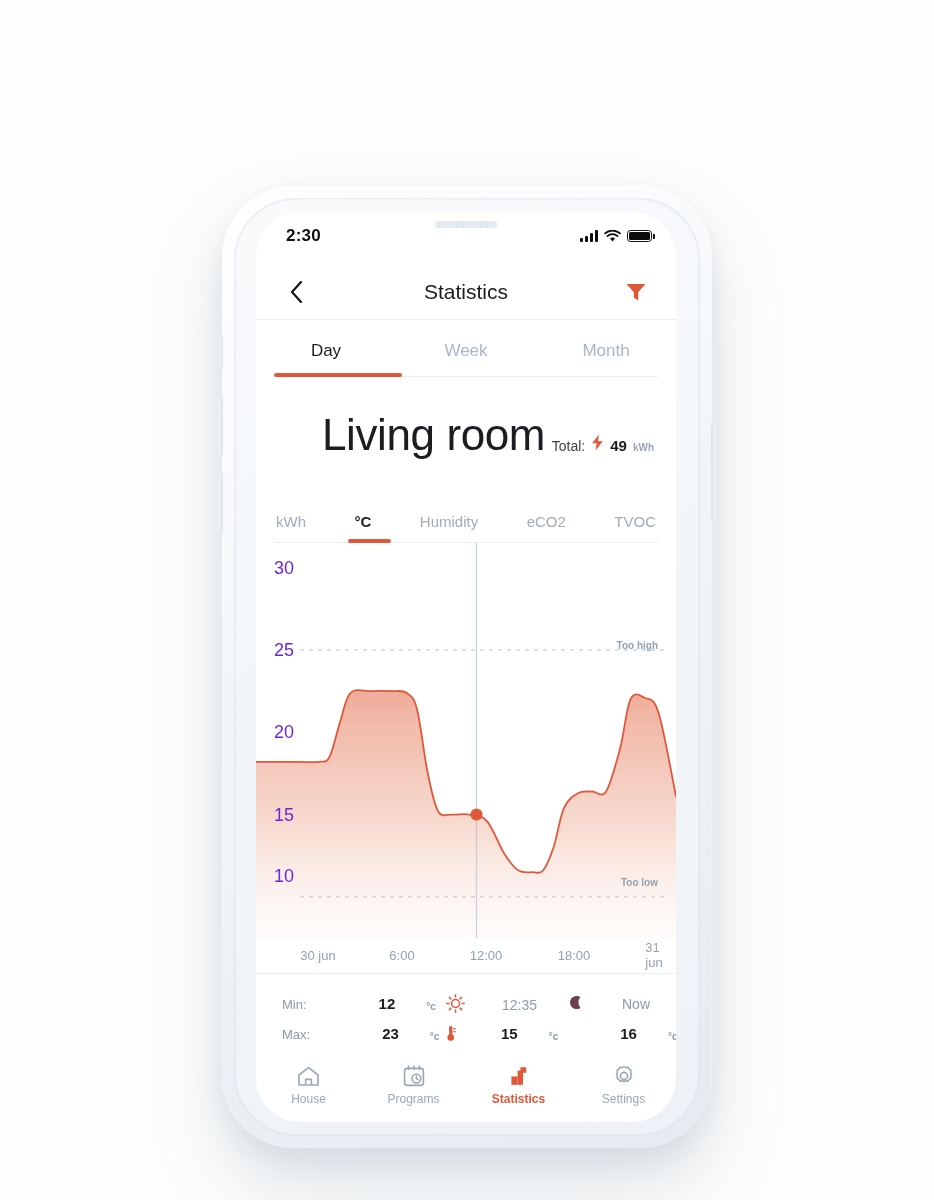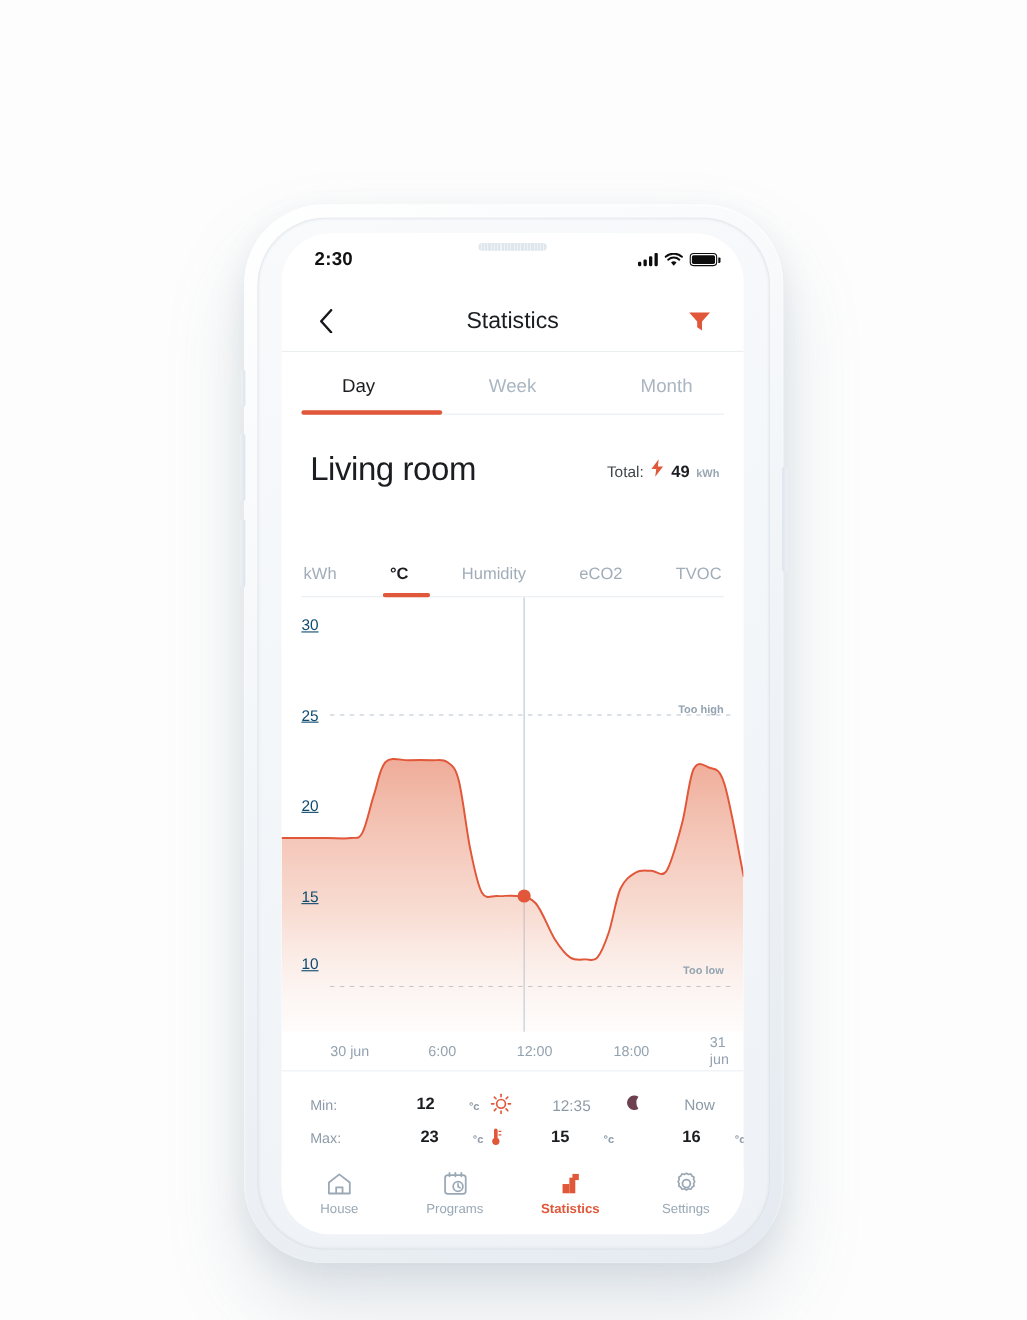--- a/index.html
+++ b/index.html
@@ -102,44 +102,43 @@
   .ptab.active { color: #1b1d20; }
   .ptabs-rule { position:absolute; top:164px; left:18px; right:18px; height:1px; background:#e9edf1; }
   .ptab-underline { position:absolute; top:161px; left:18px; width:128px; height:3.5px;
                     background:#e1573a; border-radius:2px; }
 
   
   .title-row {
     position: absolute; top: 198px; left: 26px; right: 22px;
     display: flex; align-items: flex-end; justify-content: space-between;
   }
-  .room-title { font-size: 30px; color: #1b1d20; font-weight: 400; letter-spacing: -.4px; }
+  .room-title { font-size: 44px; color: #1b1d20; font-weight: 400; letter-spacing: -.4px; margin-left: 40px; }
   .total-box { display:flex; align-items:baseline; gap:6px; padding-bottom: 6px; }
   .total-label { font-size: 14px; color: #41454a; }
   .total-val { font-size: 15px; font-weight: 700; color: #1b1d20; }
   .total-unit { font-size: 10px; color: #9aa7b3; font-weight: 700; }
 
   
   .metric-tabs {
     position: absolute; top: 288px; left: 18px; right: 18px; height: 42px;
     display: flex; align-items: center; justify-content: space-between;
   }
   .mtab { font-size: 15px; color: #a0adb9; cursor: pointer; padding: 0 2px; position: relative; }
   .mtab.active { color: #1b1d20; font-weight: 600; }
   .metric-rule { position:absolute; top:330px; left:18px; right:18px; height:1px; background:#eaeef1; }
   .mtab-underline { position:absolute; top:327px; left:92px; width:43px; height:3.5px;
                     background:#e1573a; border-radius:2px; }
 
   
   .chart-wrap { position: absolute; top: 331px; left: 0; width: 420px; height: 395px; }
   .chart-svg { position: absolute; inset: 0; width: 420px; height: 395px; }
   .ylab {
-    position: absolute; left: 18px; font-size: 14px; color: #0c4a6e;
+    position: absolute; left: 18px; font-size: 18px; color: #6d28d9;
     transform: translateY(-50%);
-    text-decoration: underline;
   }
   .zone-lab { position: absolute; right: 18px; font-size: 10px; font-weight: 700; color: #93a3b1; }
   .xaxis {
     position: absolute; top: 726px; left: 0; width: 352px; height: 34px;
     display: flex; align-items: center;
   }
   .xlab { font-size: 13px; color: #93a2af; position: absolute; transform: translateX(-50%); }
   .chart-sep { position: absolute; top: 761px; left: 0; width: 420px; height: 1px; background: #eceff2; }
 
   

